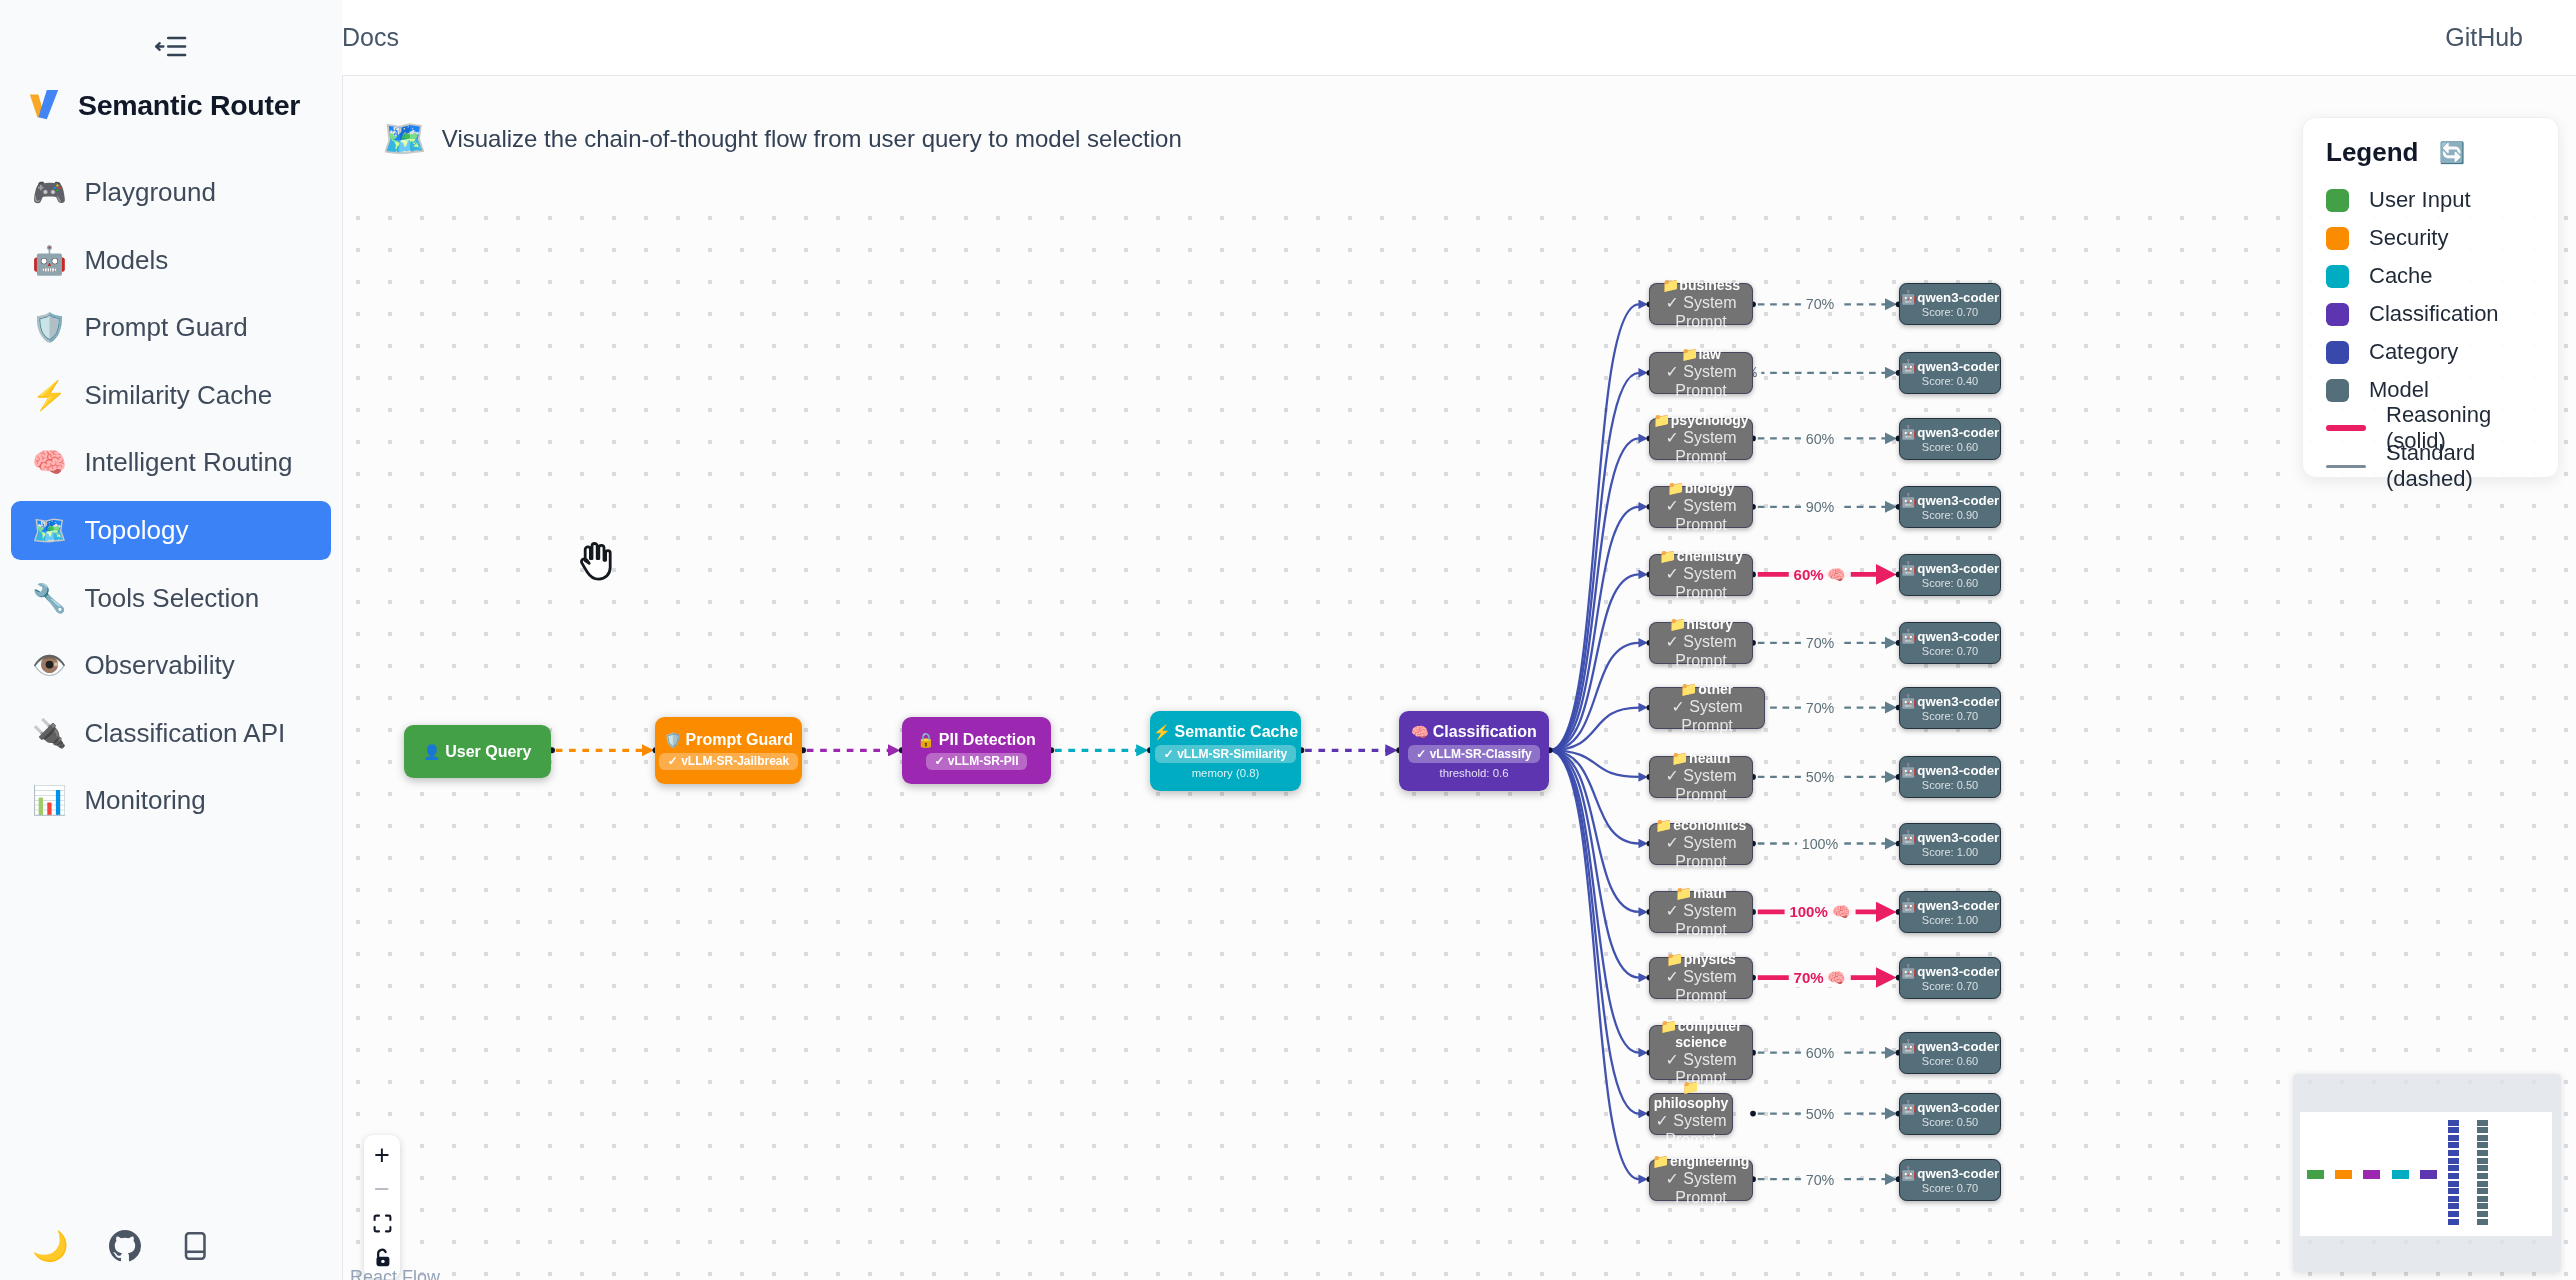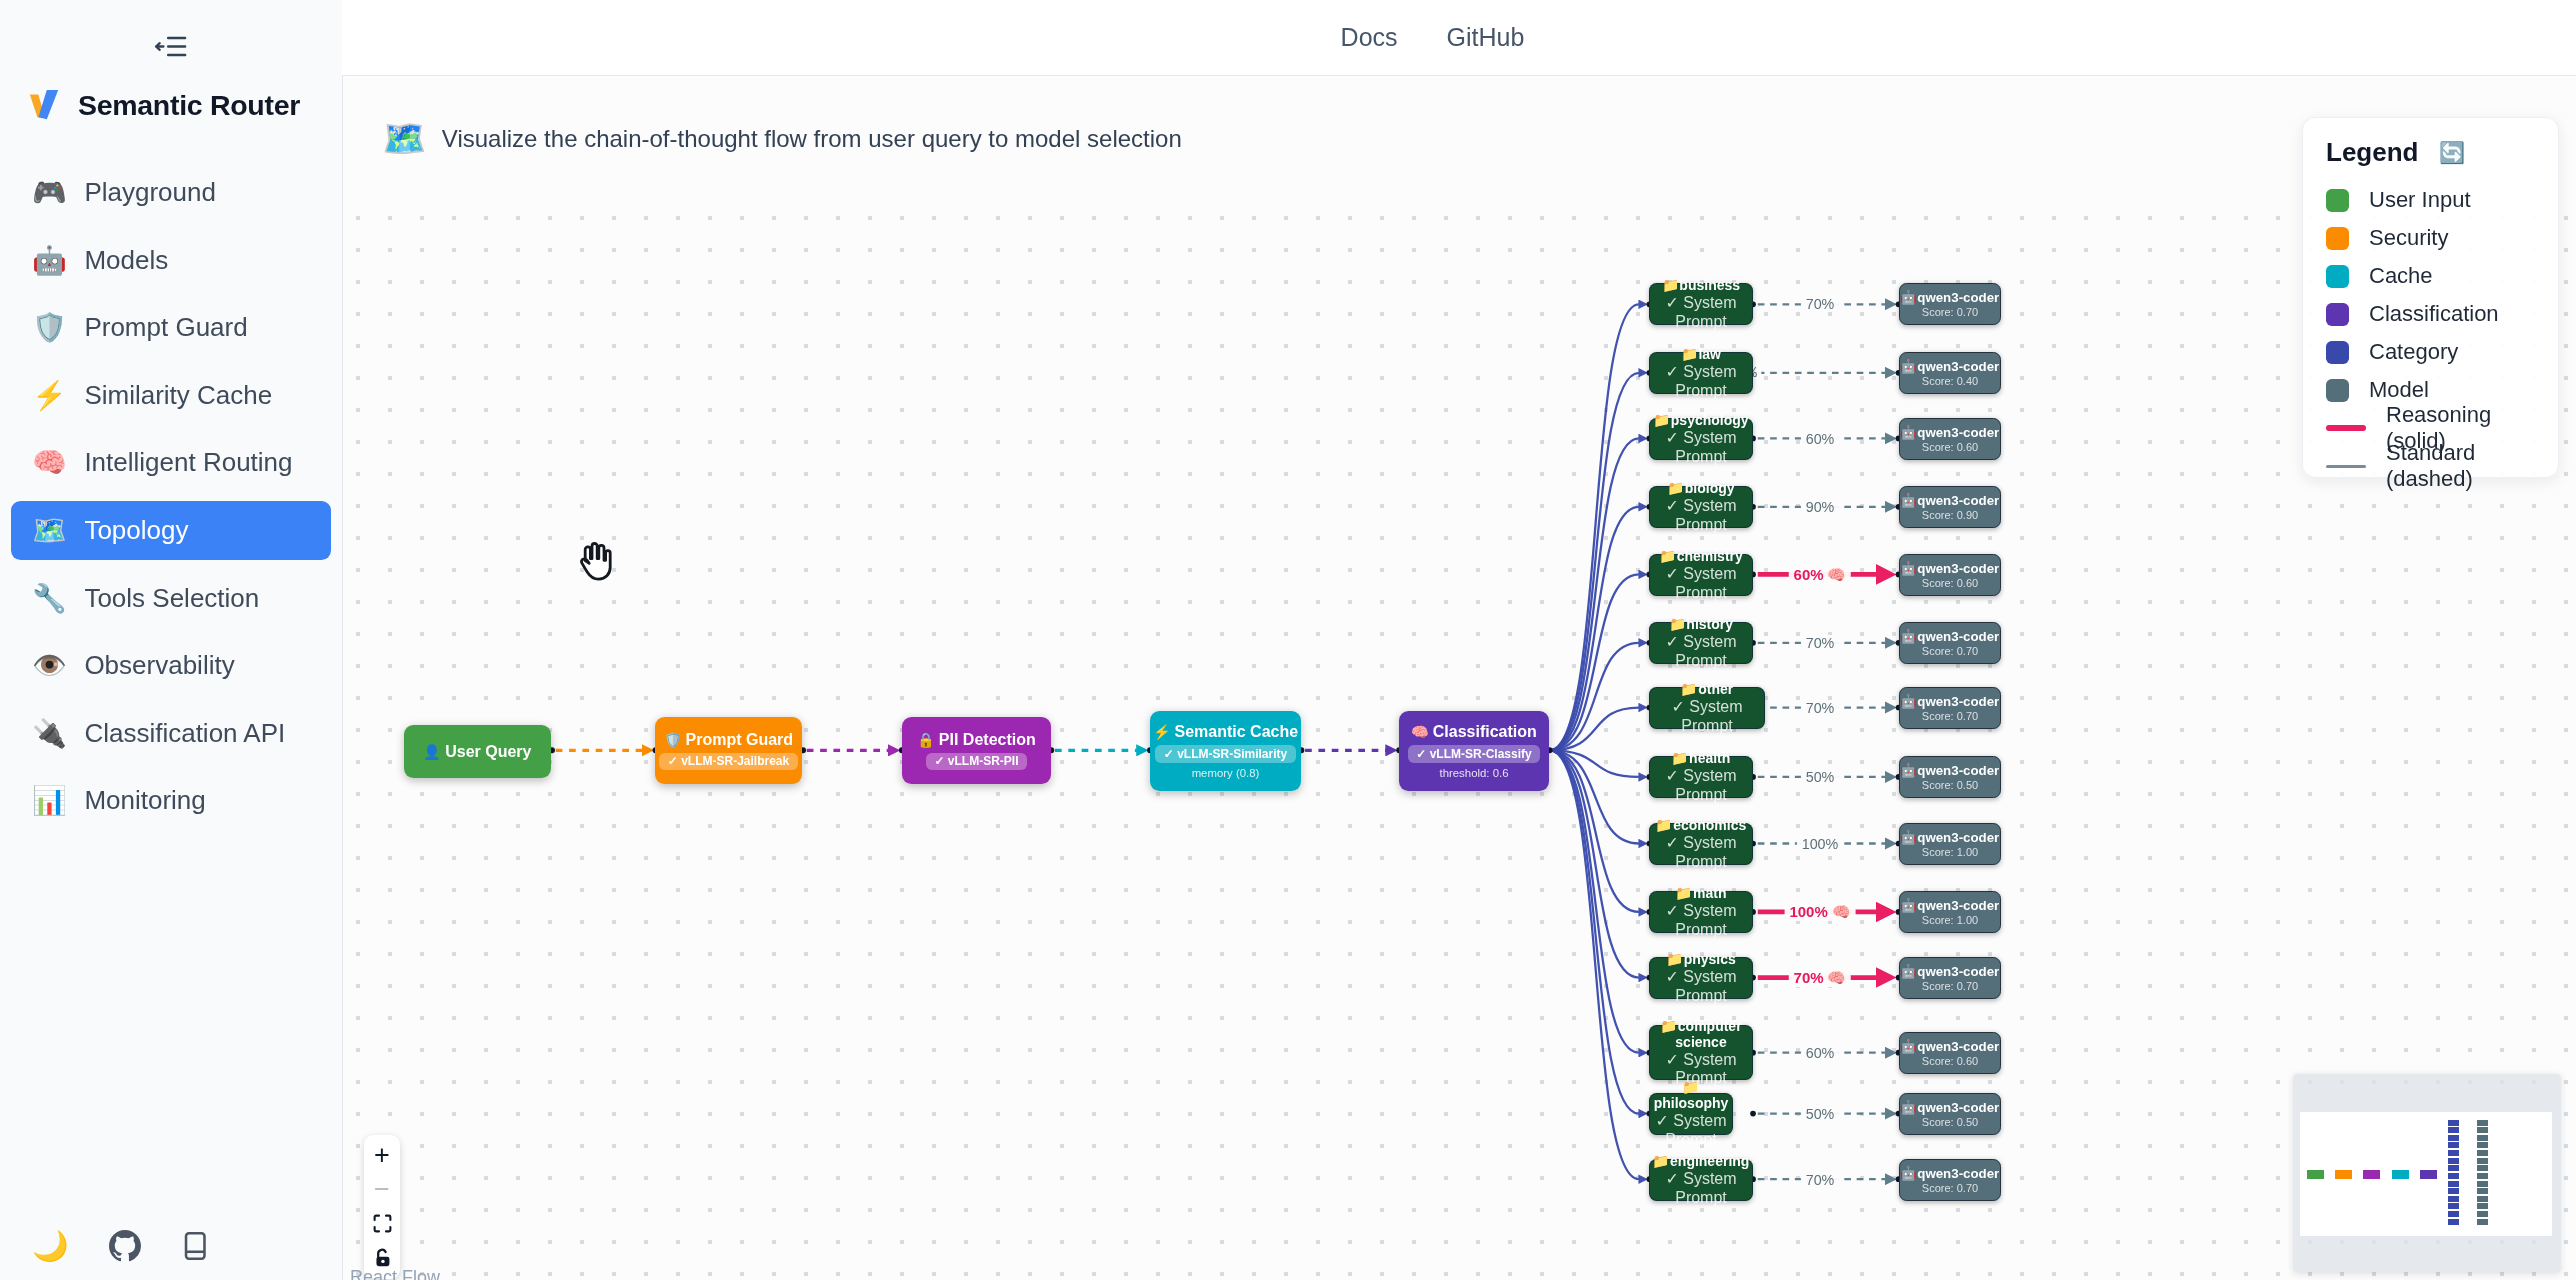--- a/index.html
+++ b/index.html
@@ -23,21 +23,21 @@
   #nav{position:absolute;left:11.4px;top:163px;right:11.4px;}
   .nav-item{display:flex;align-items:center;gap:18px;height:59px;margin-bottom:8.6px;
     padding-left:21px;border-radius:9.5px;color:#3f4a5a;font-size:26px;cursor:pointer;}
   .nav-item .nicon{font-size:28px;width:34px;text-align:center;}
   .nav-item.active{background:#3b82f6;color:#ffffff;font-weight:500;}
   #sidebar-footer{position:absolute;left:32px;bottom:17px;display:flex;align-items:center;gap:40px;}
   #sidebar-footer .ficon{font-size:29.5px;cursor:pointer;display:flex;align-items:center;}
 
   
   #topbar{position:absolute;left:342px;top:0;right:0;height:76px;background:#ffffff;
-    border-bottom:1px solid #e5e7eb;z-index:10;display:flex;align-items:center;justify-content:center;
+    border-bottom:1px solid #e5e7eb;z-index:10;display:flex;align-items:center;justify-content:space-between;
     gap:49px;padding-right:53px;box-sizing:border-box;}
   .top-link{font-size:25px;color:#475569;cursor:pointer;text-decoration:none;}
 
   
   #page-header{position:absolute;left:382px;top:118px;display:flex;align-items:center;gap:15px;z-index:4;}
   #page-title-icon{font-size:36px;}
   #page-title{font-size:38px;font-weight:700;color:#1e293b;letter-spacing:-0.6px;margin:0 9.5px 0 0;}
   #page-subtitle{font-size:24px;color:#334155;}
 
   
@@ -52,21 +52,21 @@
   .lg-label{font-size:22px;color:#1f2937;}
   .lg-line{width:40px;height:5.7px;border-radius:2.9px;flex:0 0 auto;}
   .lg-line.dashed{height:2.9px;}
 
   
   .pnode{position:absolute;z-index:3;border-radius:9.5px;color:#fff;display:flex;flex-direction:column;
     align-items:center;justify-content:center;gap:3.8px;box-shadow:0 2.9px 8.6px rgba(0,0,0,0.25);cursor:grab;box-sizing:border-box;}
   .pnode .t{font-size:16px;font-weight:700;display:flex;align-items:center;gap:3.8px;}
   .pnode .badge{background:rgba(255,255,255,0.3);border-radius:5.7px;padding:1.9px 8.6px;font-size:12px;font-weight:600;}
   .pnode .sub{font-size:11.4px;opacity:0.85;}
-  .cnode{position:absolute;z-index:3;background:#14532d;border:1px solid rgba(10,16,64,0.45);border-radius:7.6px;
+  .cnode{position:absolute;z-index:3;background:#737373;border:1px solid rgba(10,16,64,0.45);border-radius:7.6px;
     color:#fff;display:flex;flex-direction:column;align-items:center;justify-content:center;gap:1px;
     box-shadow:0 1.9px 5.7px rgba(0,0,0,0.28);cursor:grab;box-sizing:border-box;text-align:center;line-height:1.15;}
   .cnode .t{font-size:14px;font-weight:700;}
   .cnode .s{font-size:16px;opacity:0.82;}
   .mnode{position:absolute;z-index:3;background:#546e7a;border:1.4px solid #23323c;border-radius:7.6px;
     color:#fff;display:flex;flex-direction:column;align-items:center;justify-content:center;gap:1.9px;
     box-shadow:0 1.9px 5.7px rgba(0,0,0,0.28);cursor:grab;box-sizing:border-box;}
   .mnode .t{font-size:13.3px;font-weight:700;}
   .mnode .s{font-size:11px;opacity:0.78;}
   .elabel{position:absolute;z-index:2;transform:translate(-50%,-50%);background:rgba(252,252,252,0.96);

